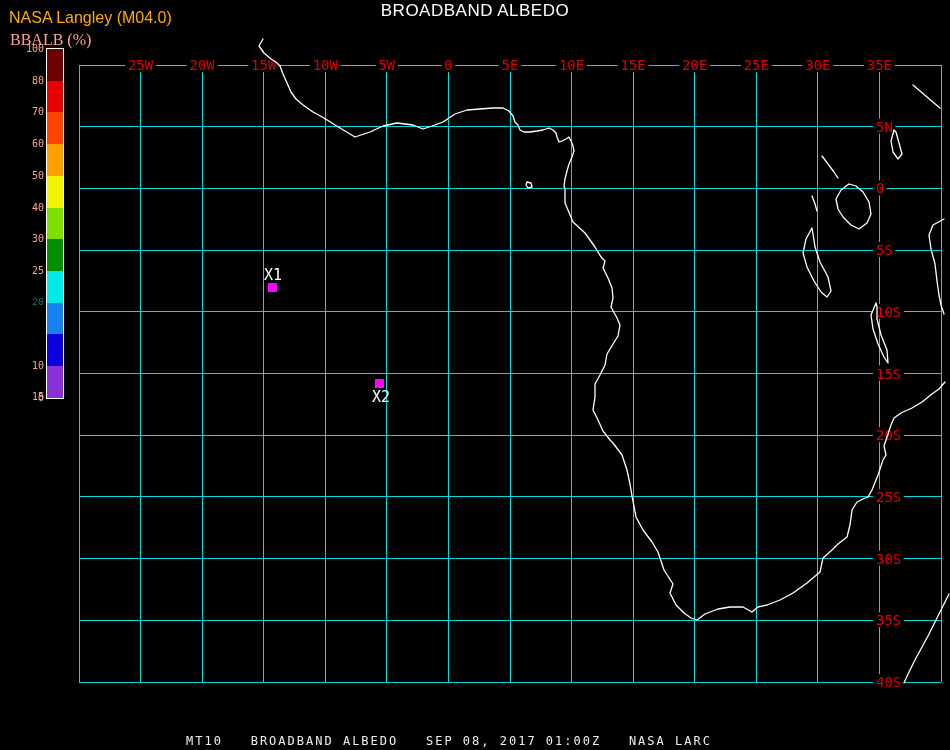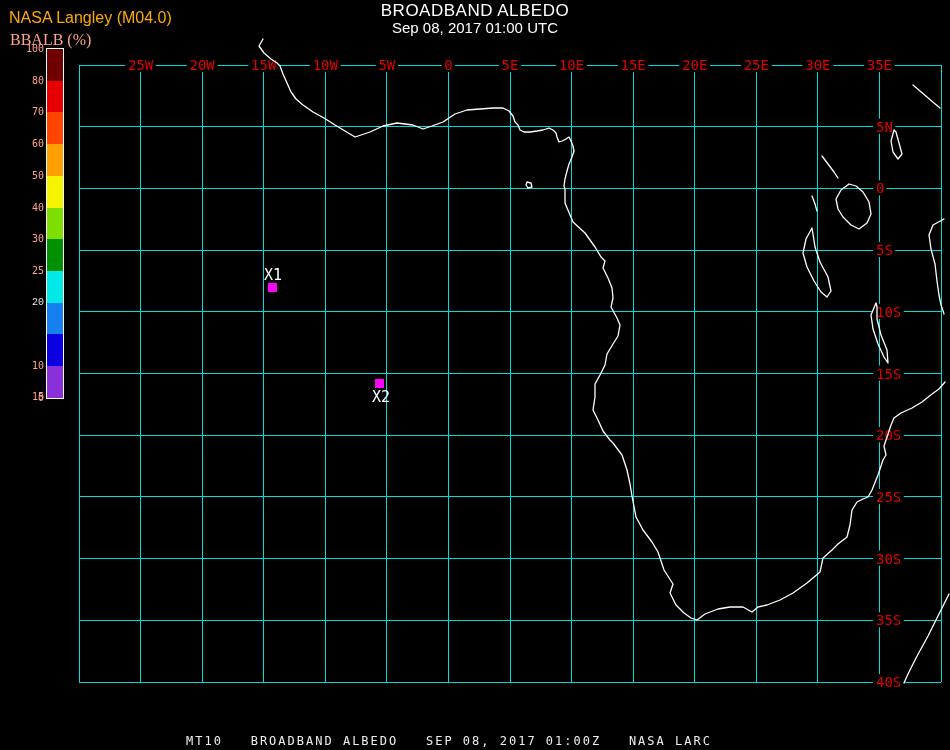--- a/index.html
+++ b/index.html
@@ -20,21 +20,20 @@
   #map-svg{position:absolute;left:0;top:0;}
   #footer{position:absolute;left:0;top:734px;width:898px;text-align:center;color:#efefef;
           font-size:12px;letter-spacing:2px;white-space:pre;}
 </style>
 </head>
 <body>
 
 <div id="stage">
   <div id="header">
     <div class="t1">BROADBAND ALBEDO</div>
-    <div class="t2">Sep 08, 2017 01:00 UTC</div>
   </div>
 
   <div id="source-label">NASA Langley (M04.0)</div>
   <div id="cbar-title">BBALB (%)</div>
   <div id="colorbar">
       <div class="seg" style="height: 31.7273px; background: rgb(111, 0, 0);"></div>
       <div class="seg" style="height: 31.7273px; background: rgb(232, 0, 0);"></div>
       <div class="seg" style="height: 31.7273px; background: rgb(255, 69, 0);"></div>
       <div class="seg" style="height: 31.7273px; background: rgb(255, 160, 0);"></div>
       <div class="seg" style="height: 31.7273px; background: rgb(244, 244, 0);"></div>
@@ -47,21 +46,21 @@
     </div>
   <div id="cbar-ticks">
       <div class="cbar-tick" style="top: 41px; color: rgb(255, 163, 140);">100</div>
       <div class="cbar-tick" style="top: 72.7273px; color: rgb(255, 163, 140);">80</div>
       <div class="cbar-tick" style="top: 104.455px; color: rgb(255, 163, 140);">70</div>
       <div class="cbar-tick" style="top: 136.182px; color: rgb(255, 163, 140);">60</div>
       <div class="cbar-tick" style="top: 167.909px; color: rgb(255, 163, 140);">50</div>
       <div class="cbar-tick" style="top: 199.636px; color: rgb(255, 163, 140);">40</div>
       <div class="cbar-tick" style="top: 231.364px; color: rgb(255, 163, 140);">30</div>
       <div class="cbar-tick" style="top: 263.091px; color: rgb(255, 163, 140);">25</div>
-      <div class="cbar-tick" style="top: 294.818px; color: #e5e5e5; font-family: Liberation Mono, monospace;">20</div>
+      <div class="cbar-tick" style="top: 294.818px; color: #0f766e; font-family: Liberation Mono, monospace;">20</div>
       <div class="cbar-tick" style="top: 341px; color: rgb(255, 163, 140); margin-top: 48px;">15</div>
       <div class="cbar-tick" style="top: 358.273px; color: rgb(255, 163, 140);">10</div>
       <div class="cbar-tick" style="top: 390px; color: rgb(255, 163, 140);">0</div>
     </div>
 
   <svg id="map-svg" width="950" height="750">
       <line x1="79" y1="65" x2="79" y2="682" stroke="#00dcdc" stroke-width="1" shape-rendering="crispEdges"></line>
       <line x1="140.57142857142856" y1="65" x2="140.57142857142856" y2="682" stroke="#00dcdc" stroke-width="1" shape-rendering="crispEdges"></line>
       <line x1="202.14285714285714" y1="65" x2="202.14285714285714" y2="682" stroke="#00dcdc" stroke-width="1" shape-rendering="crispEdges"></line>
       <line x1="263.7142857142857" y1="65" x2="263.7142857142857" y2="682" stroke="#00dcdc" stroke-width="1" shape-rendering="crispEdges"></line>

